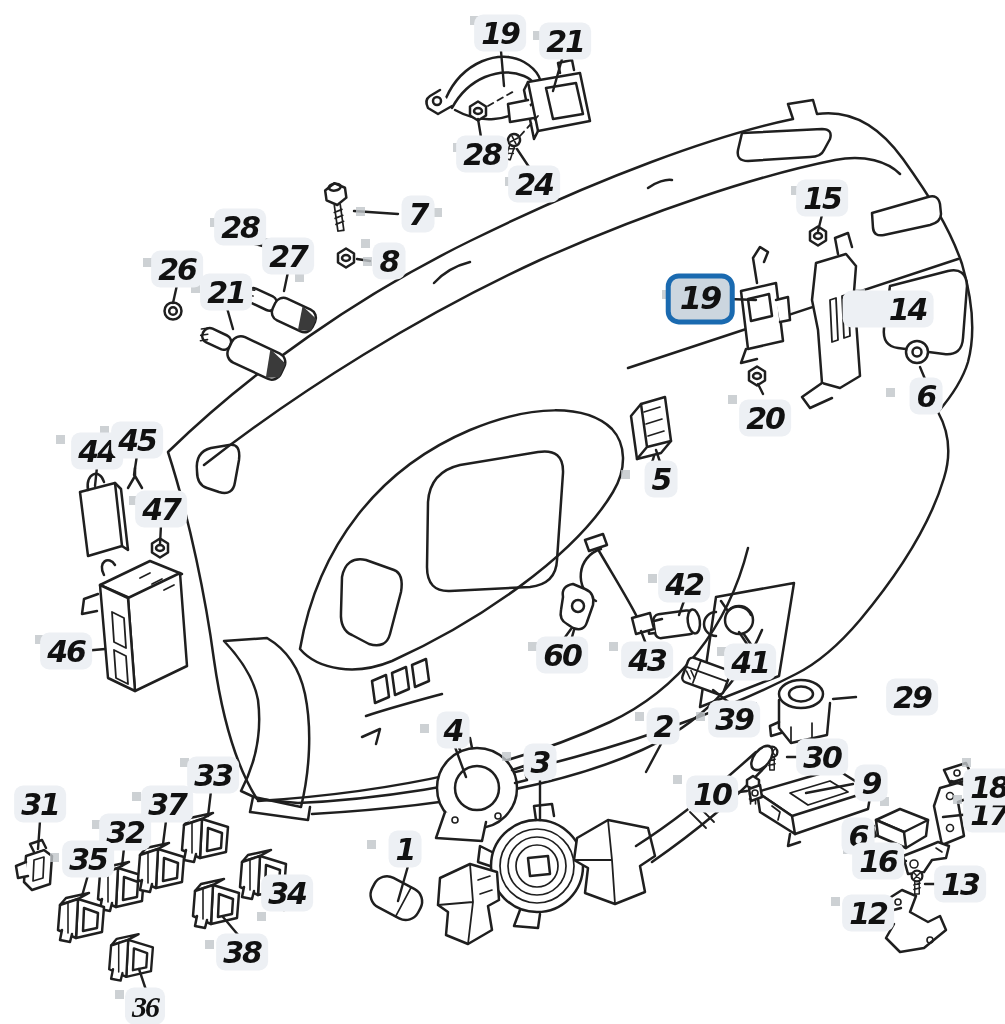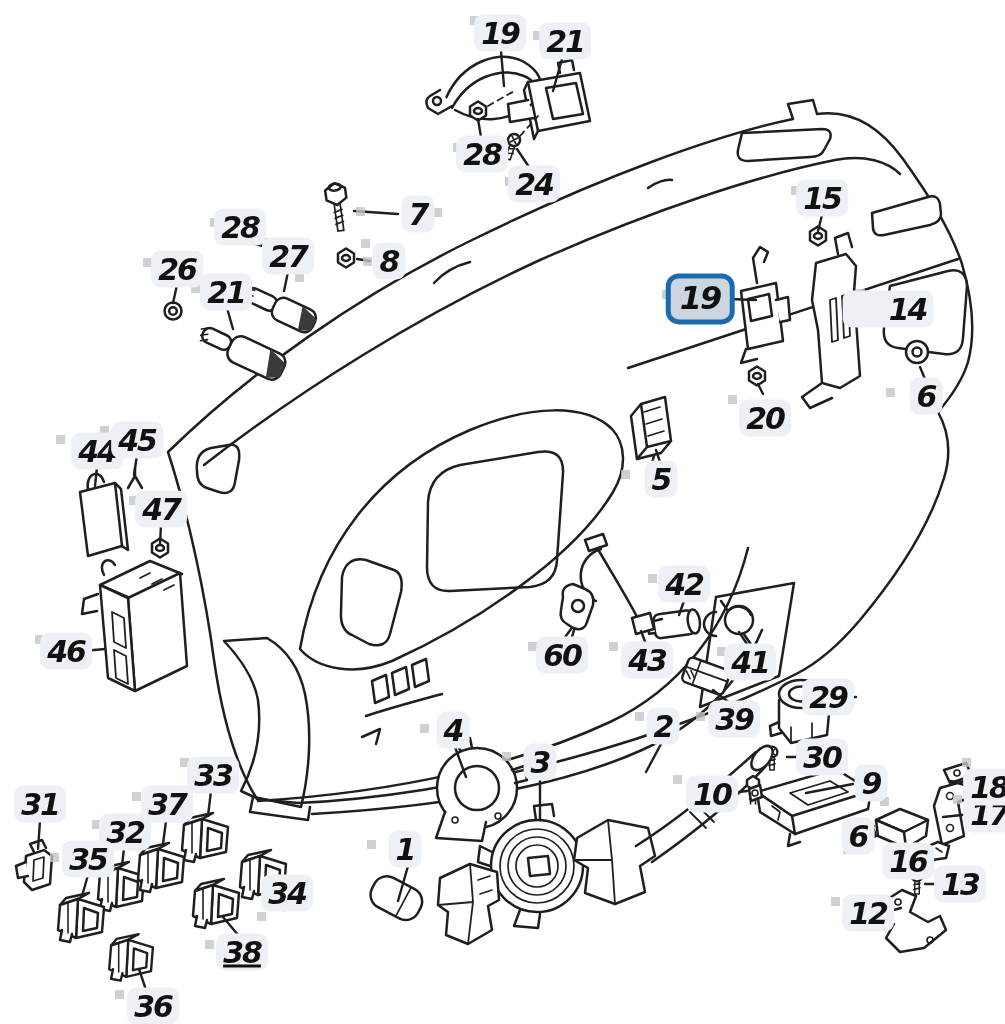--- a/index.html
+++ b/index.html
@@ -384,43 +384,43 @@
       <div class="chip" style="left: 926px; top: 396px;">6</div>
       <div class="chip" style="left: 418px; top: 214px;">7</div>
       <div class="chip" style="left: 389px; top: 261px;">8</div>
       <div class="chip" style="left: 871px; top: 783px;">9</div>
       <div class="chip" style="left: 712px; top: 794px;">10</div>
       <div class="chip" style="left: 858px; top: 836px;">6</div>
       <div class="chip" style="left: 868px; top: 913px;">12</div>
       <div class="chip" style="left: 960px; top: 884px;">13</div>
       <div class="chip" style="left: 888px; top: 309px; padding-left: 46px;">14</div>
       <div class="chip" style="left: 822px; top: 198px;">15</div>
-      <div class="chip" style="left: 908px; top: 861px;">16</div>
+      <div class="chip" style="left: 878px; top: 861px;">16</div>
       <div class="chip" style="left: 989px; top: 814px;">17</div>
       <div class="chip" style="left: 989px; top: 787px;">18</div>
       <div class="chip hl" style="left: 700px; top: 299px;">19</div>
       <div class="chip" style="left: 765px; top: 410px; margin-top: 8px;">20</div>
       <div class="chip" style="left: 565px; top: 41px;">21</div>
       <div class="chip" style="left: 500px; top: 33px;">19</div>
       <div class="chip" style="left: 482px; top: 154px;">28</div>
       <div class="chip" style="left: 534px; top: 184px;">24</div>
       <div class="chip" style="left: 226px; top: 292px;">21</div>
       <div class="chip" style="left: 177px; top: 269px;">26</div>
       <div class="chip" style="left: 288px; top: 256px;">27</div>
       <div class="chip" style="left: 240px; top: 227px;">28</div>
-      <div class="chip" style="left: 828px; top: 697px;">29</div>
+      <div class="chip" style="left: 912px; top: 697px;">29</div>
       <div class="chip" style="left: 822px; top: 757px;">30</div>
       <div class="chip" style="left: 40px; top: 804px;">31</div>
       <div class="chip" style="left: 125px; top: 832px;">32</div>
       <div class="chip" style="left: 213px; top: 775px;">33</div>
       <div class="chip" style="left: 287px; top: 893px; text-align: right;">34</div>
       <div class="chip" style="left: 88px; top: 859px;">35</div>
-      <div class="chip" style="left: 153px; top: 1006px;">36</div>
+      <div class="chip" style="left: 145px; top: 1006px; font-family: Liberation Serif, serif;">36</div>
       <div class="chip" style="left: 167px; top: 804px;">37</div>
-      <div class="chip" style="left: 242px; top: 952px; text-decoration: underline;">38</div>
+      <div class="chip" style="left: 242px; top: 952px;">38</div>
       <div class="chip" style="left: 734px; top: 719px;">39</div>
       <div class="chip" style="left: 562px; top: 655px;">60</div>
       <div class="chip" style="left: 750px; top: 662px;">41</div>
       <div class="chip" style="left: 684px; top: 584px;">42</div>
       <div class="chip" style="left: 647px; top: 660px;">43</div>
       <div class="chip" style="left: 97px; top: 451px;">44</div>
       <div class="chip" style="left: 137px; top: 440px;">45</div>
       <div class="chip" style="left: 66px; top: 651px;">46</div>
       <div class="chip" style="left: 161px; top: 509px;">47</div>
     </div>

